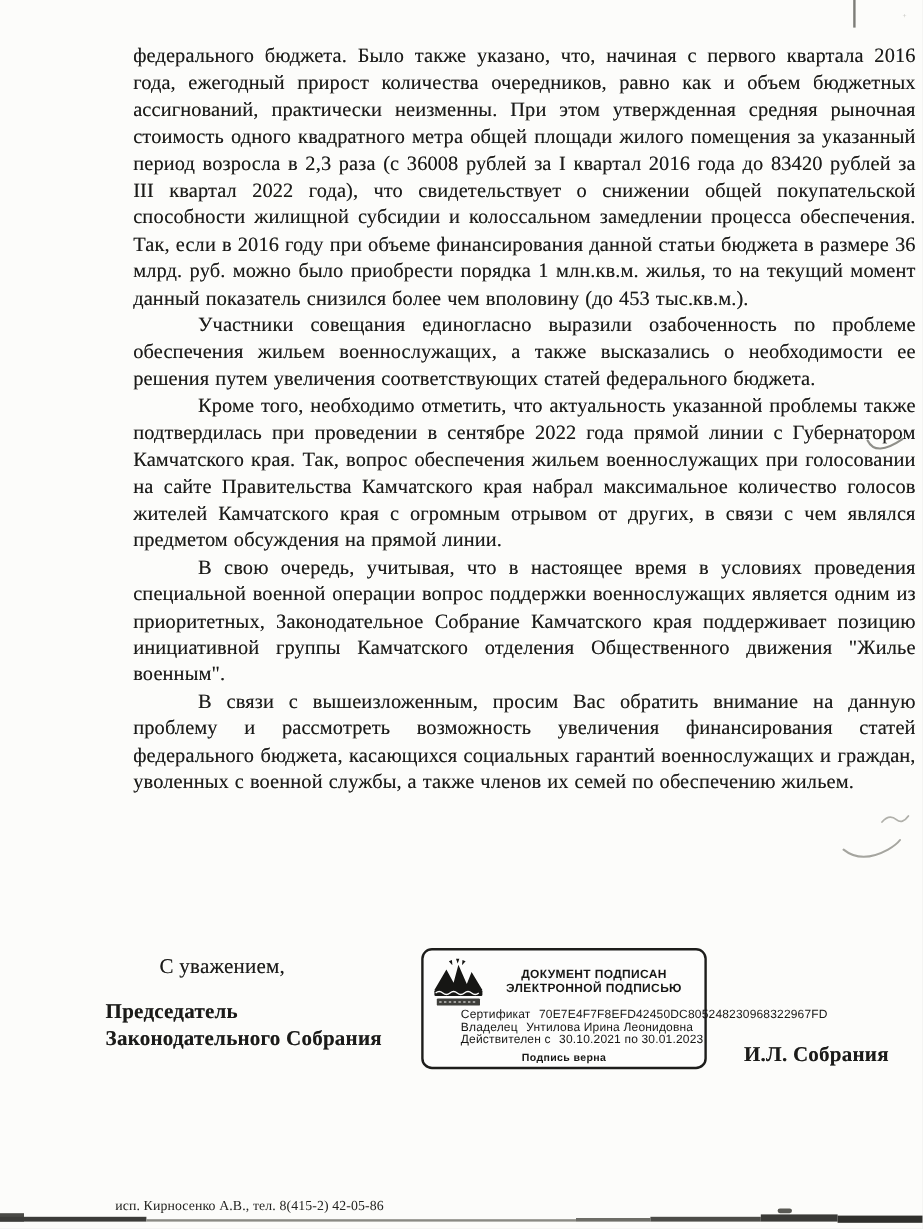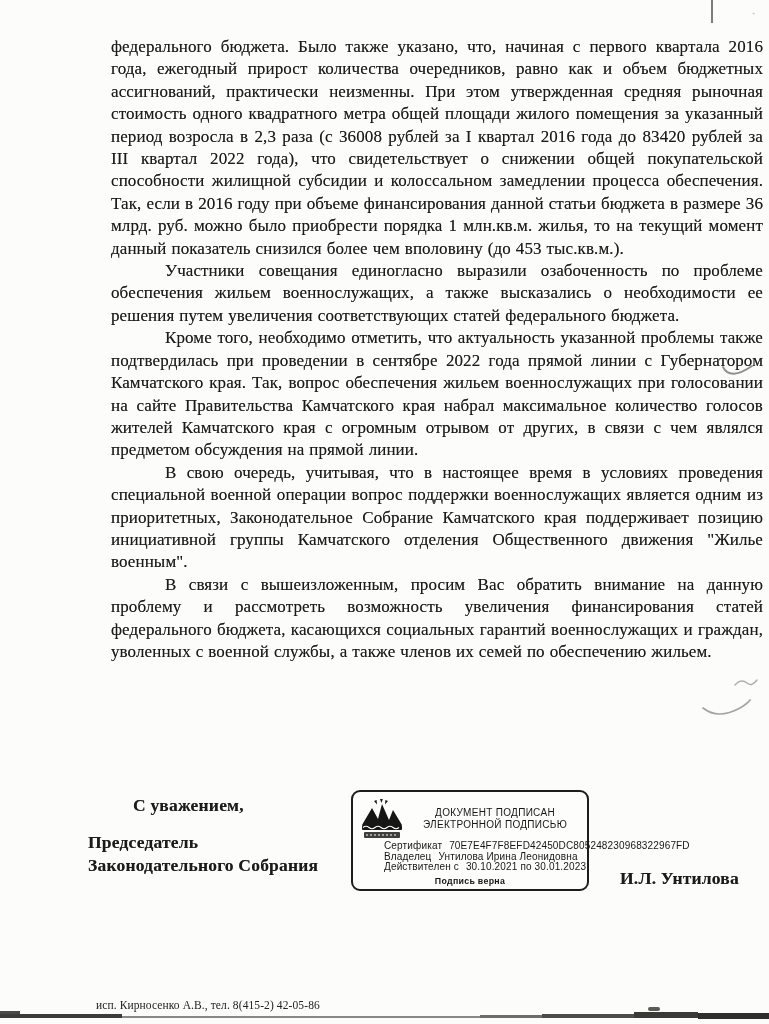--- a/index.html
+++ b/index.html
@@ -19,21 +19,21 @@
     text-align:justify;
     letter-spacing:.1px;word-spacing:.6px;
     text-shadow:0 0 .3px rgba(20,20,18,.55);
     margin-left:31px;
   }
   .body-text p{margin:0;text-indent:54px;}
   .body-text p.first{text-indent:0;}
   
   .salutation{
     position:absolute;left:133px;top:795px;
-    font-size:17.5px;font-weight:700;letter-spacing:.2px;
+    font-size:17.5px;font-weight:400;letter-spacing:.2px;
     text-shadow:0 0 .3px rgba(20,20,18,.5);
   }
   .signer-title{
     position:absolute;left:88px;top:831px;
     font-size:17.5px;line-height:23px;font-weight:600;letter-spacing:.2px;
     text-shadow:0 0 .3px rgba(20,20,18,.5);
   }
   .signer-name{
     position:absolute;left:620px;top:868px;width:140px;
     font-size:17.5px;font-weight:600;letter-spacing:.2px;
@@ -44,21 +44,21 @@
     position:absolute;left:351px;top:790px;width:238px;height:101px;
     border:2.5px solid #1d1d1b;border-radius:9px;
     background:#fdfdfc;
     font-family:"Liberation Sans", sans-serif;color:#161614;
     box-sizing:border-box;padding:5px 7px 4px 7px;
   }
   .stamp-top{display:flex;align-items:center;gap:6px;height:44px;}
   .stamp-emblem{flex:0 0 44px;height:42px;}
   .stamp-title{
     flex:1;text-align:center;
-    font-size:10px;font-weight:400;line-height:12.5px;letter-spacing:.3px;
+    font-size:10px;font-weight:700;line-height:12.5px;letter-spacing:.3px;
   }
   .stamp-line{font-size:10px;line-height:10.5px;white-space:nowrap;letter-spacing:.15px;margin-left:24px;}
   .stamp-line .lbl{display:inline-block;margin-right:7px;}
   .stamp-verdict{
     text-align:center;font-size:8.8px;font-weight:700;margin-top:3.5px;letter-spacing:.3px;
   }
   
   .footer-note{
     position:absolute;left:96px;top:999px;
     font-size:11.5px;letter-spacing:.1px;color:#22221f;
@@ -123,21 +123,21 @@
     </div>
     <div class="stamp-line">
       <span class="lbl">Владелец</span><span>Унтилова Ирина Леонидовна</span>
     </div>
     <div class="stamp-line">
       <span class="lbl">Действителен с</span><span>30.10.2021 по 30.01.2023</span>
     </div>
     <div class="stamp-verdict">Подпись верна</div>
   </div>
 
-  <div class="signer-name">И.Л. Унтилова</div>
+  <div class="signer-name">И.Л. Собрания</div>
 
   <div class="footer-note">исп. Кирносенко А.В., тел. 8(415-2) 42-05-86</div>
 
   <div class="artifact vline-top"></div>
   <div class="artifact speck">+</div>
   <svg class="artifact pen1" width="36" height="20" viewBox="0 0 36 20">
     <path d="M3 5 Q10 19 32 4" fill="none" stroke="#8f8f89" stroke-width="1.8" stroke-linecap="round"></path>
   </svg>
   <svg class="artifact pen2" width="26" height="14" viewBox="0 0 26 14">
     <path d="M2 9 Q8 2 14 7 Q19 11 24 4" fill="none" stroke="#b0b0aa" stroke-width="1.5" stroke-linecap="round"></path>

